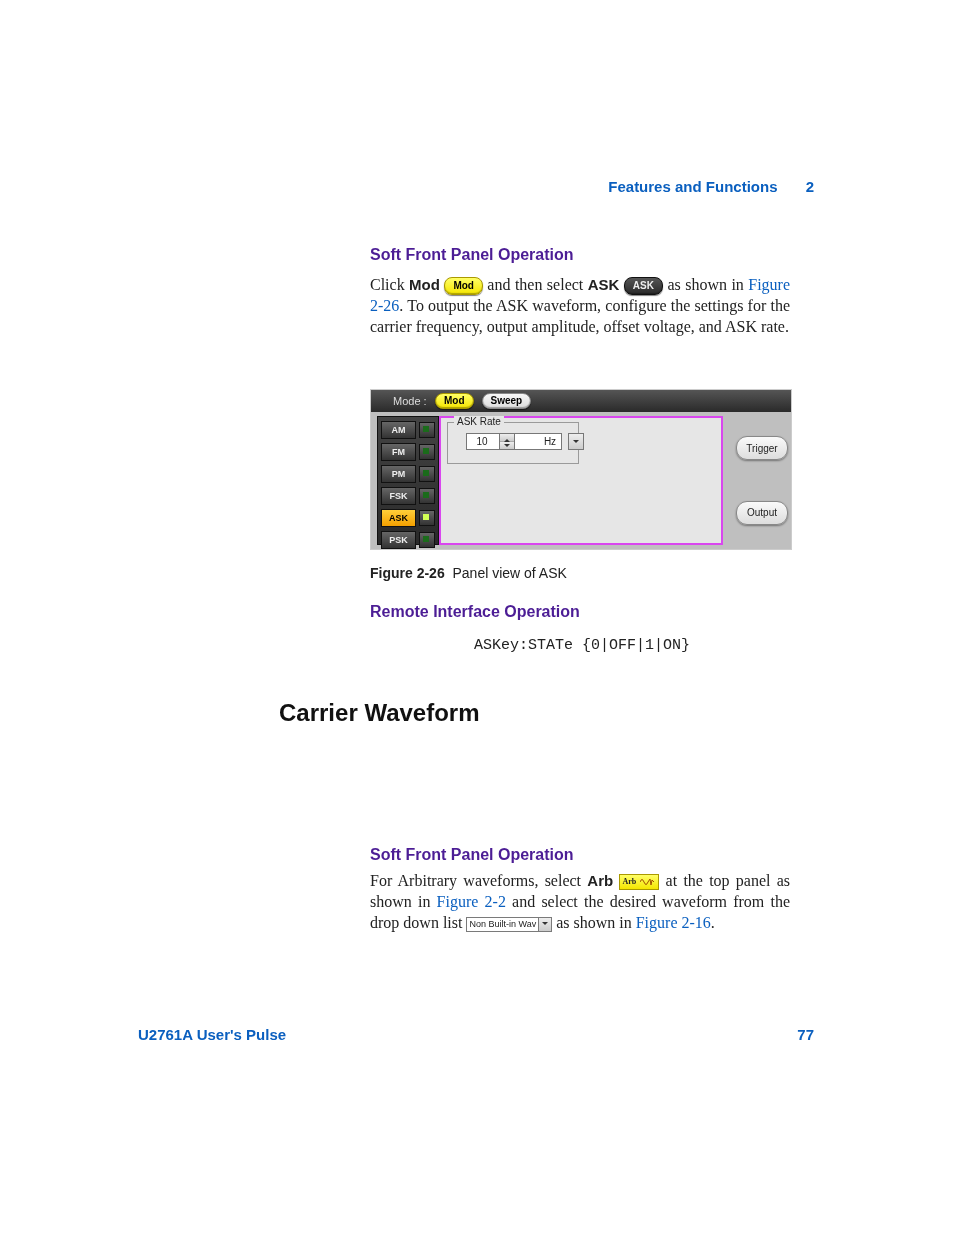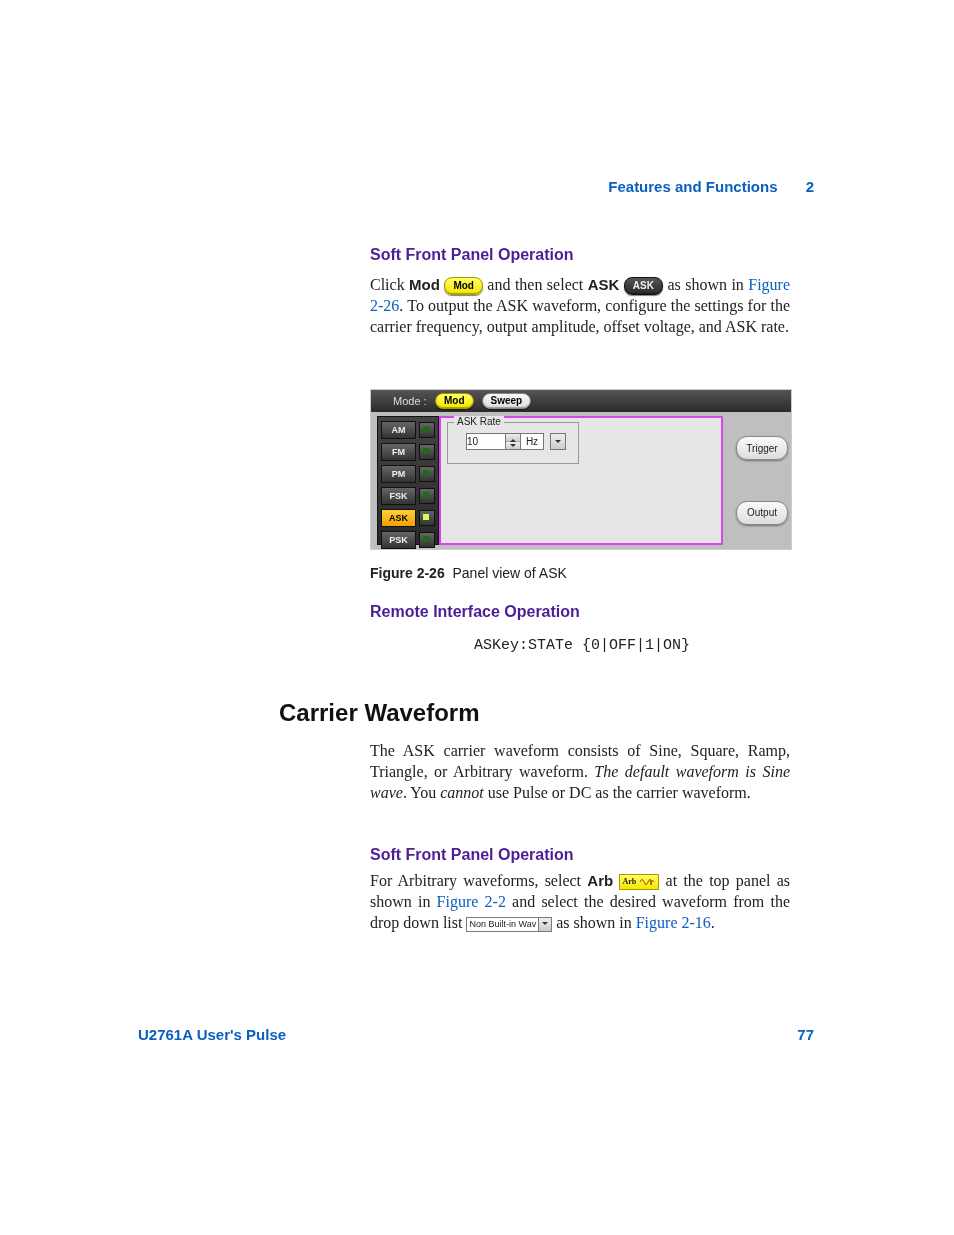--- a/index.html
+++ b/index.html
@@ -115,27 +115,27 @@
     background:#e6e6e6; border:2px solid #d946ef;
   }
   .group{
     position:absolute; left:6px; top:4px; width:130px; height:40px;
     border:1px solid #9a9a9a;
   }
   .group-title{position:absolute;top:-7px;left:6px;font-size:10px;background:#e6e6e6;padding:0 3px;}
   .spin-field{
     position:absolute; left:18px; top:10px; height:17px; display:flex;align-items:stretch;
   }
-  .spin-val{width:30px;border:1px solid #777;background:#fff;font-size:10px;text-align:left;padding-right:8px;line-height:15px;}
+  .spin-val{width:30px;border:1px solid #777;background:#fff;font-size:10px;text-align:center;padding-right:2px;line-height:15px;}
   .spin-btns{width:14px;display:flex;flex-direction:column;border:1px solid #777;border-left:0;}
   .spin-btns div{flex:1;background:linear-gradient(#eee,#ccc);position:relative;}
   .spin-btns div:first-child{border-bottom:1px solid #aaa;}
   .spin-btns div:first-child:after{content:"";position:absolute;left:4px;top:2px;border:3px solid transparent;border-bottom-color:#333;}
   .spin-btns div:last-child:after{content:"";position:absolute;left:4px;top:2px;border:3px solid transparent;border-top-color:#333;}
-  .unit-box{width:22px;border:1px solid #777;border-left:0;background:#fff;font-size:10px;text-align:center;line-height:15px;}
+  .unit-box{width:22px;border:1px solid #777;border-left:0;background:#fff;font-size:10px;text-align:center;line-height:15px;padding-left:24px;}
   .dd-small{width:14px;border:1px solid #777;background:linear-gradient(#eee,#ccc);margin-left:6px;position:relative;}
   .dd-small:after{content:"";position:absolute;left:4px;top:6px;border:3px solid transparent;border-top-color:#333;}
 
   .rightbar{
     position:absolute; right:0; top:4px; bottom:4px; width:58px;
     display:flex;flex-direction:column;justify-content:space-around;align-items:center;
   }
   .oval-btn{
     width:50px;height:22px;border-radius:11px;
     background:linear-gradient(#fafafa,#ddd); border:1px solid #888;
@@ -256,23 +256,20 @@
   <div class="fig-caption">
     <span class="num">Figure 2-26</span>
     &nbsp;<span>Panel view of ASK</span>
   </div>
 
   <div class="h3 remote-head">Remote Interface Operation</div>
   <div class="mono code-line">ASKey:STATe {0|OFF|1|ON}</div>
 
   <div class="h2">Carrier Waveform</div>
 
-  <div class="para carrier-para">
-    <span>The ASK carrier waveform consists of Sine, Square, Ramp, Triangle, or Arbitrary waveform. </span><span class="italic">The default waveform is Sine wave</span><span>. You </span><span class="italic">cannot</span><span> use Pulse or DC as the carrier waveform.</span>
-  </div>
 
   <div class="h3 sfpo2">Soft Front Panel Operation</div>
 
   <div class="para arb-para">
     <span>For Arbitrary waveforms, select </span><span class="bold">Arb</span>
     <span class="arb-icon"><span>Arb</span><svg width="16" height="10" viewBox="0 0 16 10">
           <path d="M0 5 Q2 0 4 5 T8 5 L10 2 L11 8 L12 3 L14 5" stroke="#a05000" fill="none" stroke-width="1"></path>
         </svg></span>
     <span> at the top panel as shown in </span><span class="link">Figure 2-2</span><span> and select the desired waveform from the drop down list </span><span class="inf-dropdown">Non Built-in Wav</span><span class="inf-dd-btn"></span><span> as shown in </span><span class="link">Figure 2-16</span><span>.</span>
   </div>

